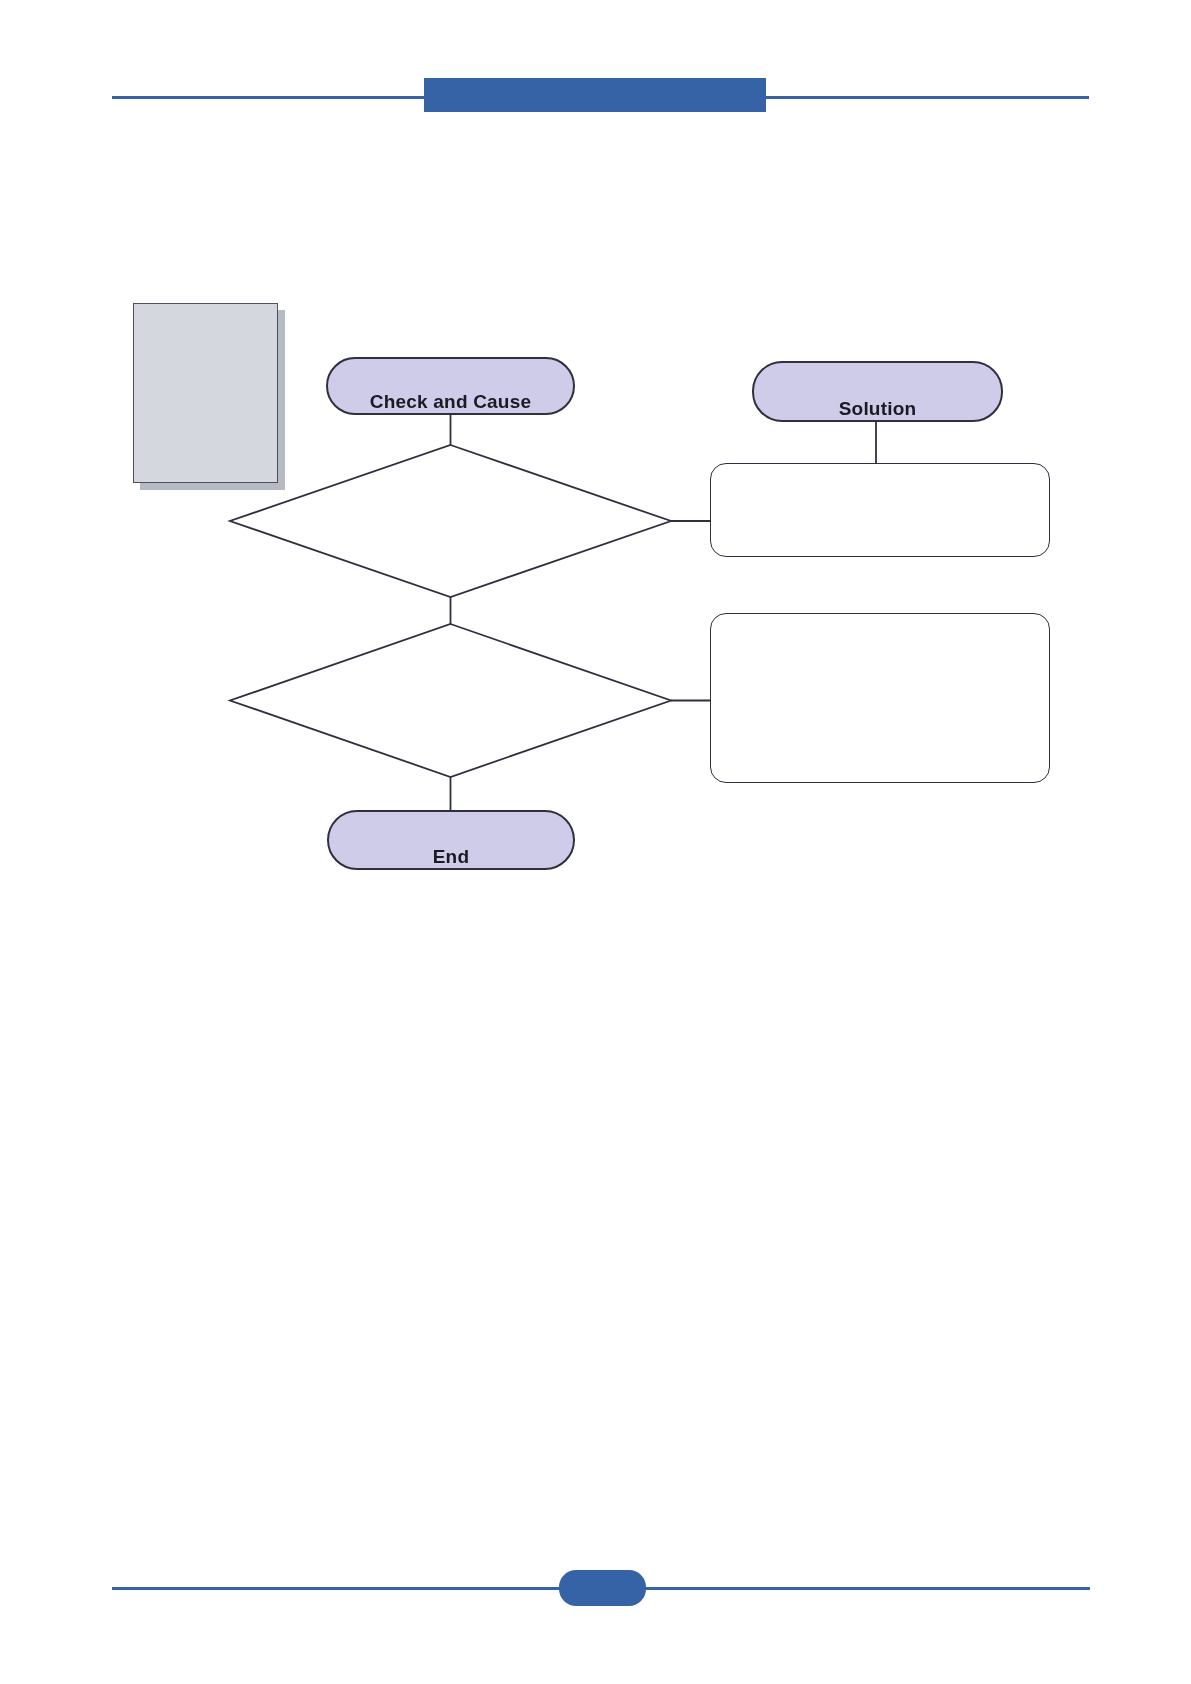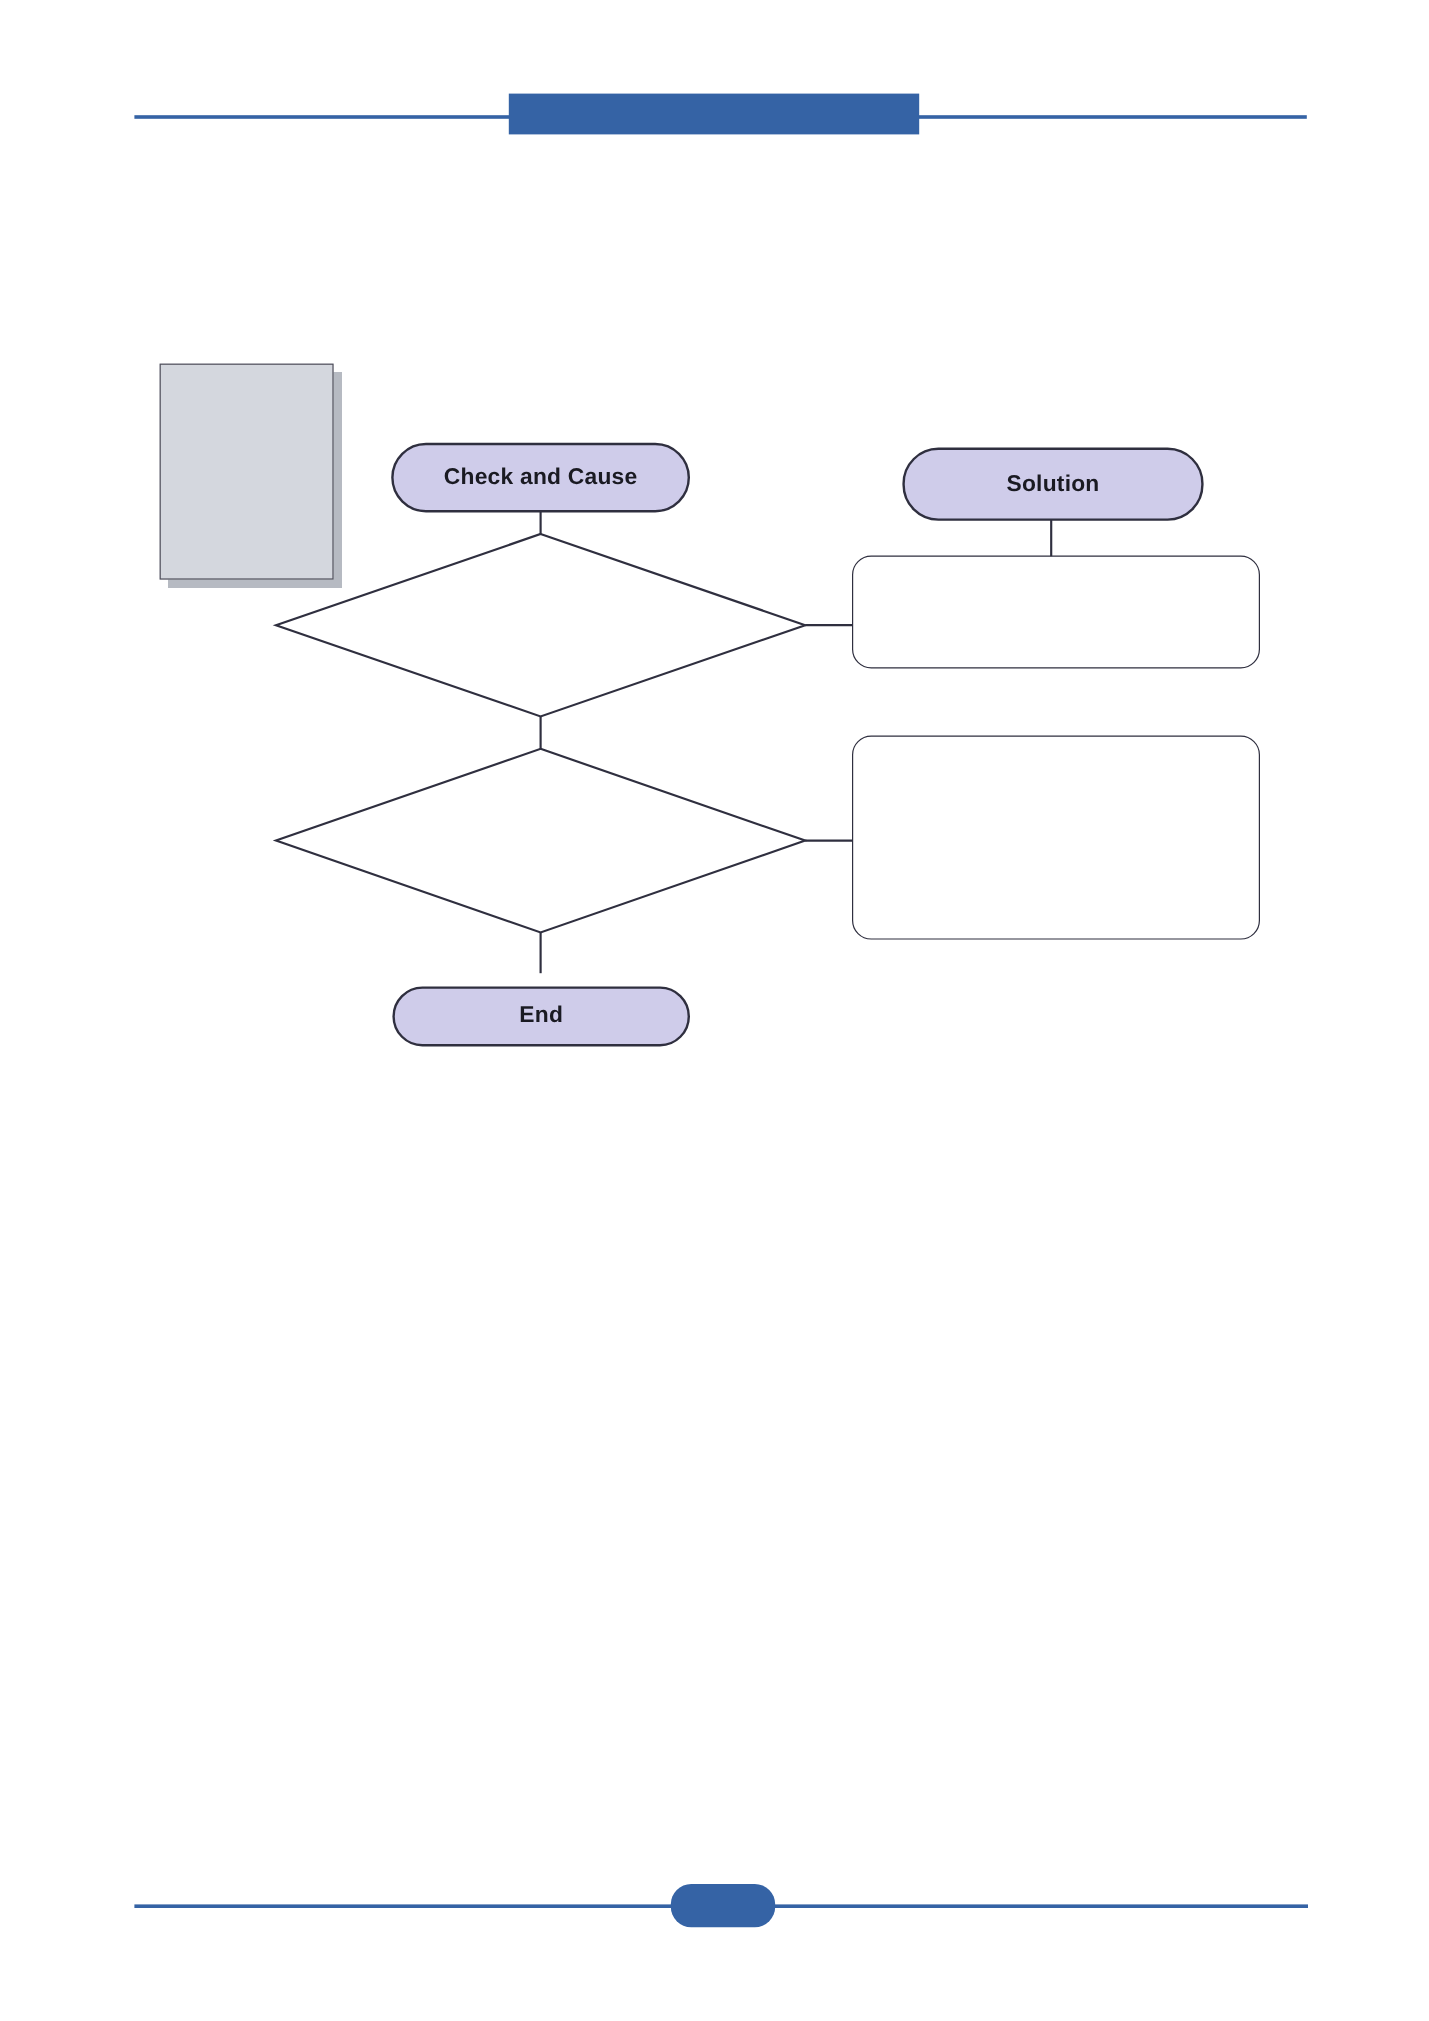--- a/index.html
+++ b/index.html
@@ -50,31 +50,30 @@
   .flow-svg polygon { fill: #ffffff; stroke: var(--node-border); stroke-width: 1.8; }
   .flow-svg line    { stroke: var(--node-border); stroke-width: 1.8; }
 
   
   .pill {
     position: absolute;
     background: var(--node-fill);
     border: 2px solid var(--node-border);
     border-radius: 30px;
     display: flex;
-    align-items: center;
+    align-items: flex-end;
     justify-content: center;
     font-weight: bold;
     font-size: 19px;
     color: var(--text);
     letter-spacing: 0.2px;
-    margin-top: 12px;
   }
   .pill-check    { left: 326px; top: 357px; width: 249px; height: 58px; }
   .pill-solution { left: 752px; top: 361px; width: 251px; height: 61px; }
-  .pill-end      { left: 327px; top: 810px; width: 248px; height: 50px; }
+  .pill-end      { left: 327px; top: 810px; width: 248px; height: 60px; }
 
   .solution-box {
     position: absolute;
     left: 710px;
     width: 340px;
     background: #ffffff;
     border: 1.8px solid var(--node-border);
     border-radius: 16px;
   }
   .solution-box-1 { top: 463px; height: 94px; }

